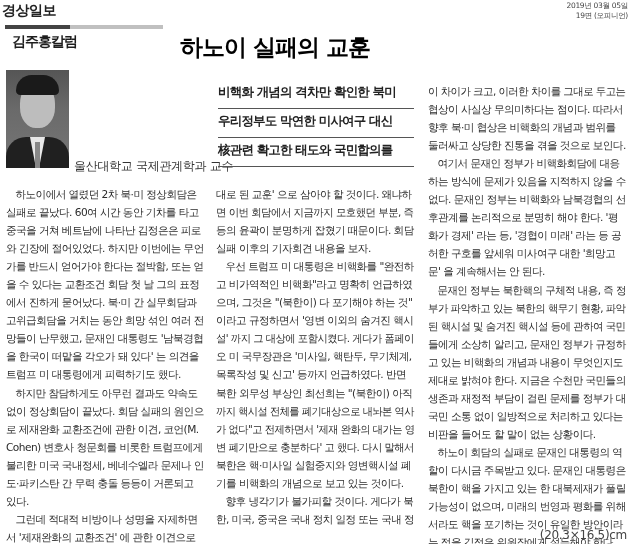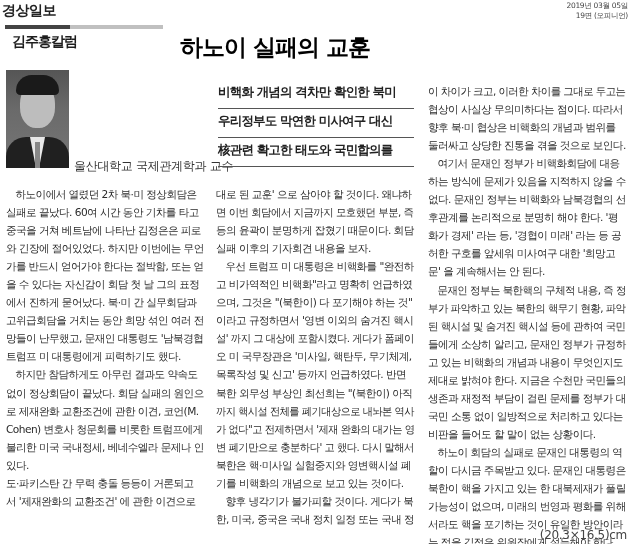--- a/index.html
+++ b/index.html
@@ -99,32 +99,34 @@
   <div class="subhead">우리정부도 막연한 미사여구 대신</div>
   <div class="subhead">核관련 확고한 태도와 국민합의를</div>
 </div>
 
 <div class="col col1">
     <span class="line" style="padding-left: 0.9em;">하노이에서 열렸던 2차 북·미 정상회담은</span>
     <span class="line">실패로 끝났다. 60여 시간 동안 기차를 타고</span>
     <span class="line">중국을 거쳐 베트남에 나타난 김정은은 피로</span>
     <span class="line">와 긴장에 절어있었다. 하지만 이번에는 무언</span>
     <span class="line" style="transform: scaleX(0.985); transform-origin: left center;">가를 반드시 얻어가야 한다는 절박함, 또는 얻</span>
-    <span class="line">을 수 있다는 자신감이 회담 첫 날 그의 표정</span>
+    <span class="line">을 수 있다는 교환조건 회담 첫 날 그의 표정</span>
     <span class="line">에서 진하게 묻어났다. 북·미 간 실무회담과</span>
     <span class="line">고위급회담을 거치는 동안 희망 섞인 여러 전</span>
     <span class="line">망들이 난무했고, 문재인 대통령도 '남북경협</span>
+    <span class="line">을 한국이 떠맡을 각오가 돼 있다' 는 의견을</span>
     <span class="line">트럼프 미 대통령에게 피력하기도 했다.</span>
     <span class="line" style="padding-left: 0.9em;">하지만 참담하게도 아무런 결과도 약속도</span>
     <span class="line">없이 정상회담이 끝났다. 회담 실패의 원인으</span>
     <span class="line">로 제재완화 교환조건에 관한 이견, 코언(M.</span>
     <span class="line">Cohen) 변호사 청문회를 비롯한 트럼프에게</span>
     <span class="line">불리한 미국 국내정세, 베네수엘라 문제나 인</span>
+    <span class="line">도·파키스탄 간 무력 충돌 등등이 거론되고</span>
     <span class="line">있다.</span>
-    <span class="line">도·파키스탄 간 무력 충돌 등등이 거론되고</span>
+    <span class="line" style="padding-left: 0.9em;">그런데 적대적 비방이나 성명을 자제하면</span>
     <span class="line">서 '제재완화의 교환조건' 에 관한 이견으로</span>
   </div>
 <div class="col col2">
     <span class="line">대로 된 교훈' 으로 삼아야 할 것이다. 왜냐하</span>
     <span class="line" style="transform: scaleX(0.985); transform-origin: left center;">면 이번 회담에서 지금까지 모호했던 부분, 즉</span>
     <span class="line">등의 윤곽이 분명하게 잡혔기 때문이다. 회담</span>
     <span class="line">실패 이후의 기자회견 내용을 보자.</span>
     <span class="line" style="padding-left: 0.9em; transform: scaleX(0.995); transform-origin: left center;">우선 트럼프 미 대통령은 비핵화를 "완전하</span>
     <span class="line">고 비가역적인 비핵화"라고 명확히 언급하였</span>
     <span class="line">으며, 그것은 "(북한이) 다 포기해야 하는 것"</span>

